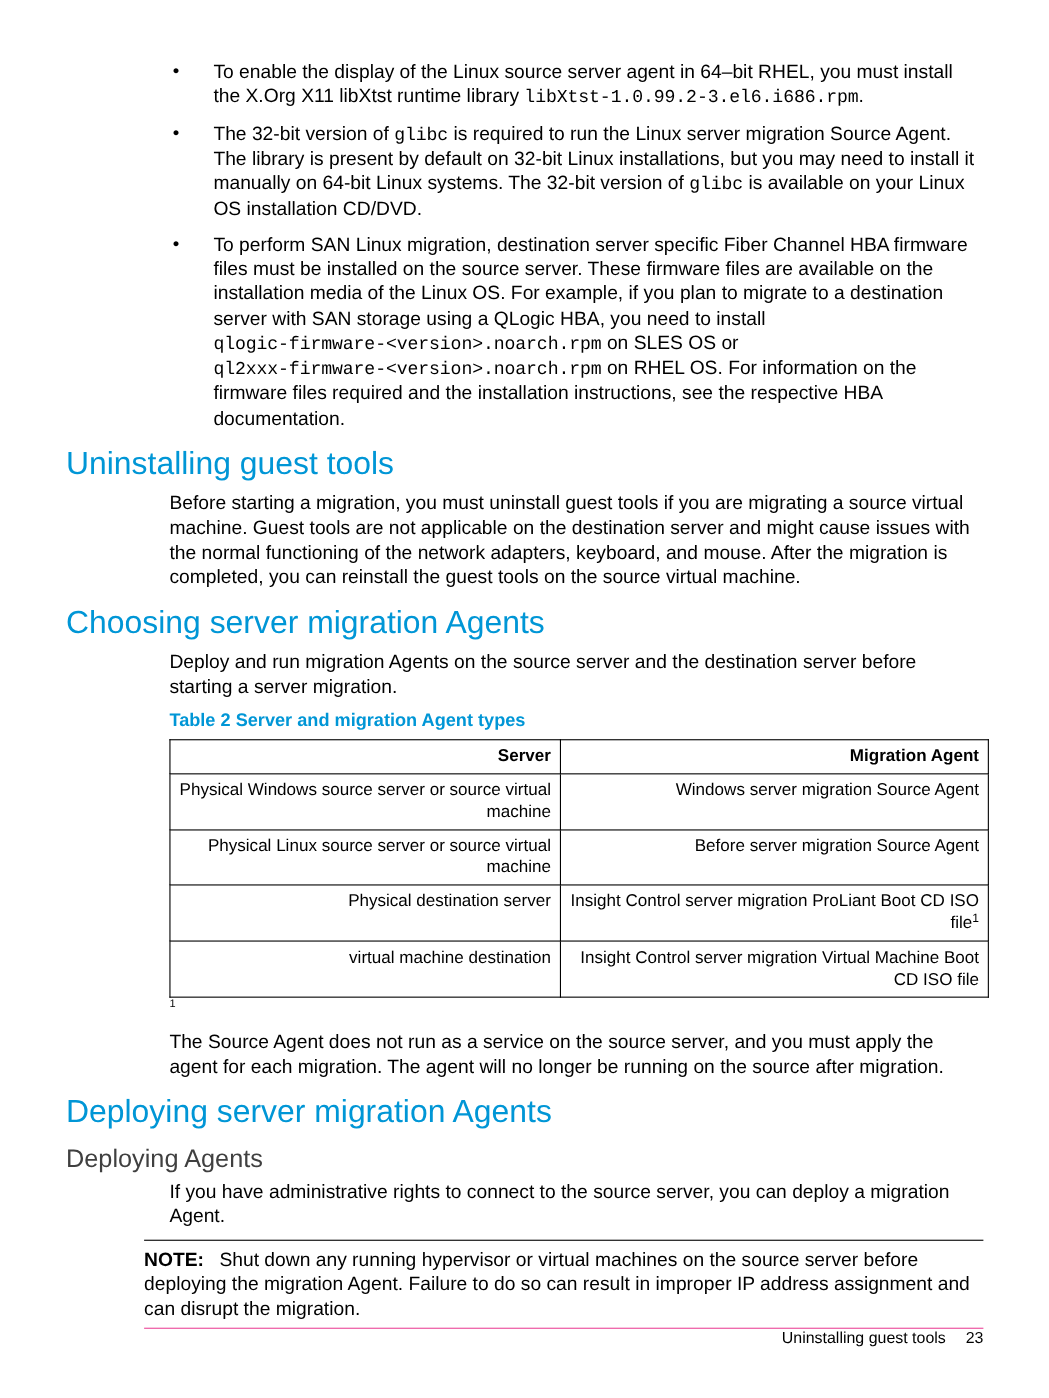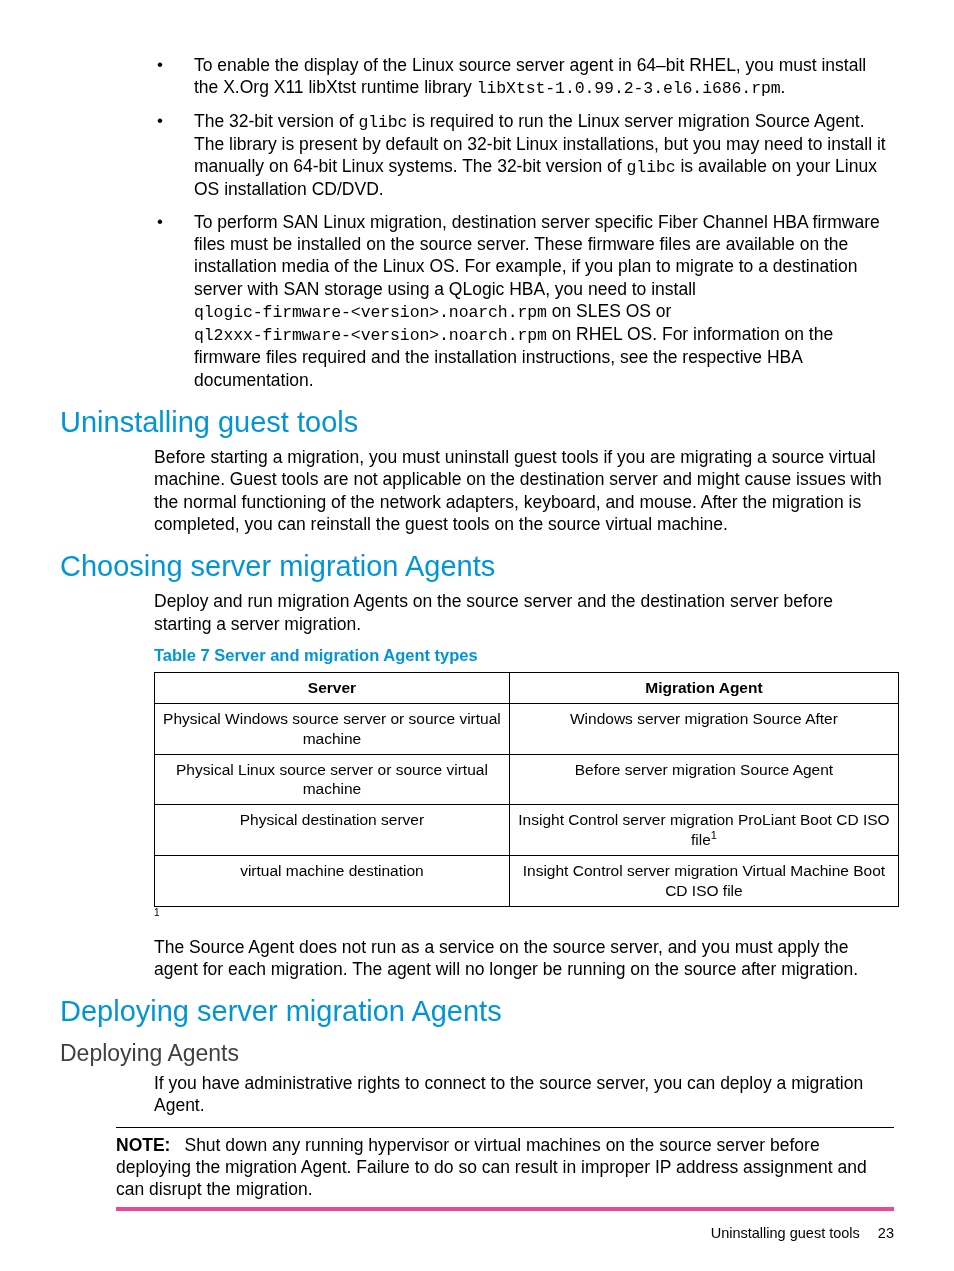--- a/index.html
+++ b/index.html
@@ -73,54 +73,54 @@
     margin: 8px 0 6px 0;
   }
   table.agent-table {
     margin-left: 94px;
     border-collapse: collapse;
     font-size: 15.5px;
     width: 745px;
   }
   table.agent-table th, table.agent-table td {
     border: 1px solid #000;
-    text-align: center;
+    text-align: right;
     padding: 5px 8px;
     vertical-align: top;
     font-weight: normal;
   }
   table.agent-table th {
     font-weight: bold;
   }
   .foot1 {
     font-size: 10px;
     padding-left: 94px;
     line-height: 1;
     margin-top: 1px;
   }
   .note-block {
-    margin-left: 56px;
+    margin-left: 71px;
     border-top: 1px solid #000;
-    border-bottom: 4px solid #ec4899;
+    border-bottom: 1px solid #ec4899;
     padding: 6px 0;
     margin-top: 8px;
   }
   .note-label {
     font-weight: bold;
     display: inline;
     margin-right: 14px;
   }
   .sup {
     font-size: 11px;
     vertical-align: super;
     line-height: 0;
   }
   .footer {
     position: absolute;
-    bottom: 28px;
+    bottom: 44px;
     right: 60px;
     font-size: 14.5px;
   }
   .footer .pnum { margin-left: 14px; }
 </style>
 </head>
 <body>
 
 <div class="page">
 
@@ -135,30 +135,30 @@
       <span>To perform SAN Linux migration, destination server specific Fiber Channel HBA firmware files must be installed on the source server. These firmware files are available on the installation media of the Linux OS. For example, if you plan to migrate to a destination server with SAN storage using a QLogic HBA, you need to install </span><br><span class="mono">qlogic-firmware-&lt;version&gt;.noarch.rpm</span><span> on SLES OS or </span><br><span class="mono">ql2xxx-firmware-&lt;version&gt;.noarch.rpm</span><span> on RHEL OS. For information on the firmware files required and the installation instructions, see the respective HBA documentation.</span>
     </li>
   </ul>
 
   <h2 class="section">Uninstalling guest tools</h2>
   <div class="body-indent">Before starting a migration, you must uninstall guest tools if you are migrating a source virtual machine. Guest tools are not applicable on the destination server and might cause issues with the normal functioning of the network adapters, keyboard, and mouse. After the migration is completed, you can reinstall the guest tools on the source virtual machine.</div>
 
   <h2 class="section">Choosing server migration Agents</h2>
   <div class="body-indent">Deploy and run migration Agents on the source server and the destination server before starting a server migration.</div>
 
-  <div class="table-caption">Table 7 Server and migration Agent types</div>
+  <div class="table-caption">Table 2 Server and migration Agent types</div>
   <table class="agent-table">
     <tbody>
         <tr>
       <th>Server</th>
       <th>Migration Agent</th>
     </tr>
     <tr>
       <td>Physical Windows source server or source virtual machine</td>
-      <td>Windows server migration Source After</td>
+      <td>Windows server migration Source Agent</td>
     </tr>
     <tr>
       <td>Physical Linux source server or source virtual machine</td>
       <td>Before server migration Source Agent</td>
     </tr>
     <tr>
       <td>Physical destination server</td>
       <td><span>Insight Control server migration ProLiant Boot CD ISO file</span><span class="sup">1</span></td>
     </tr>
     <tr>

